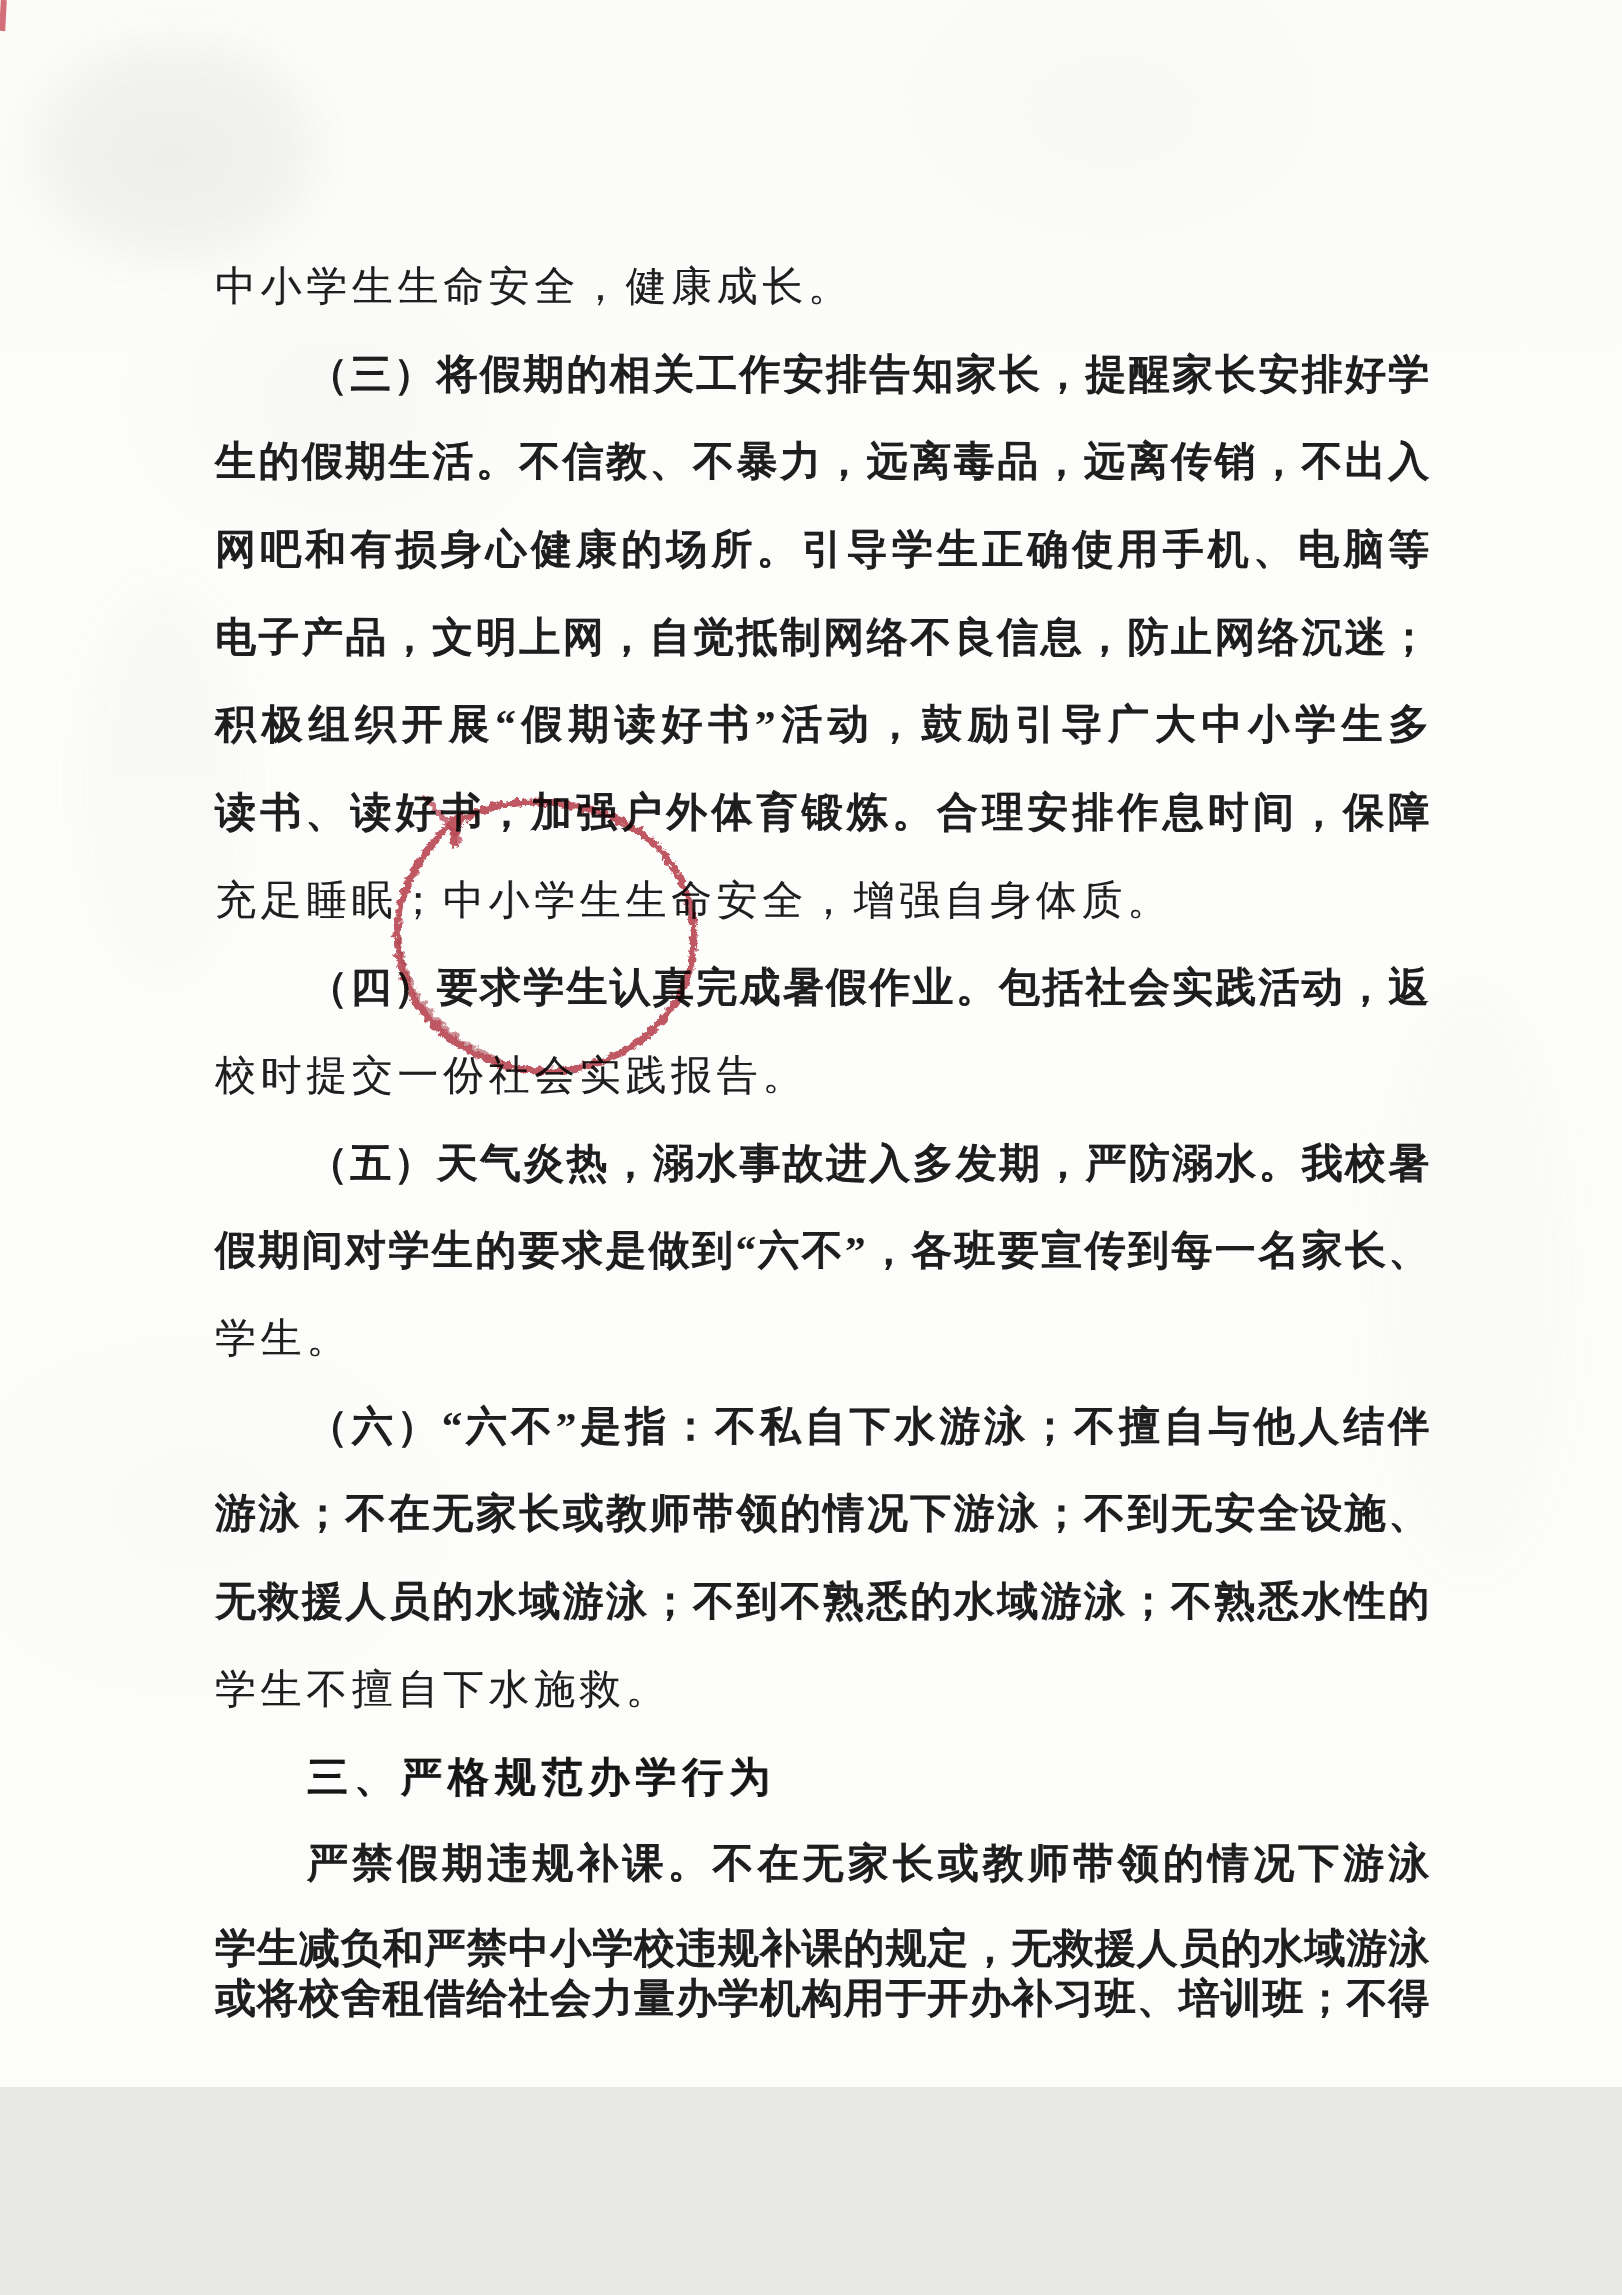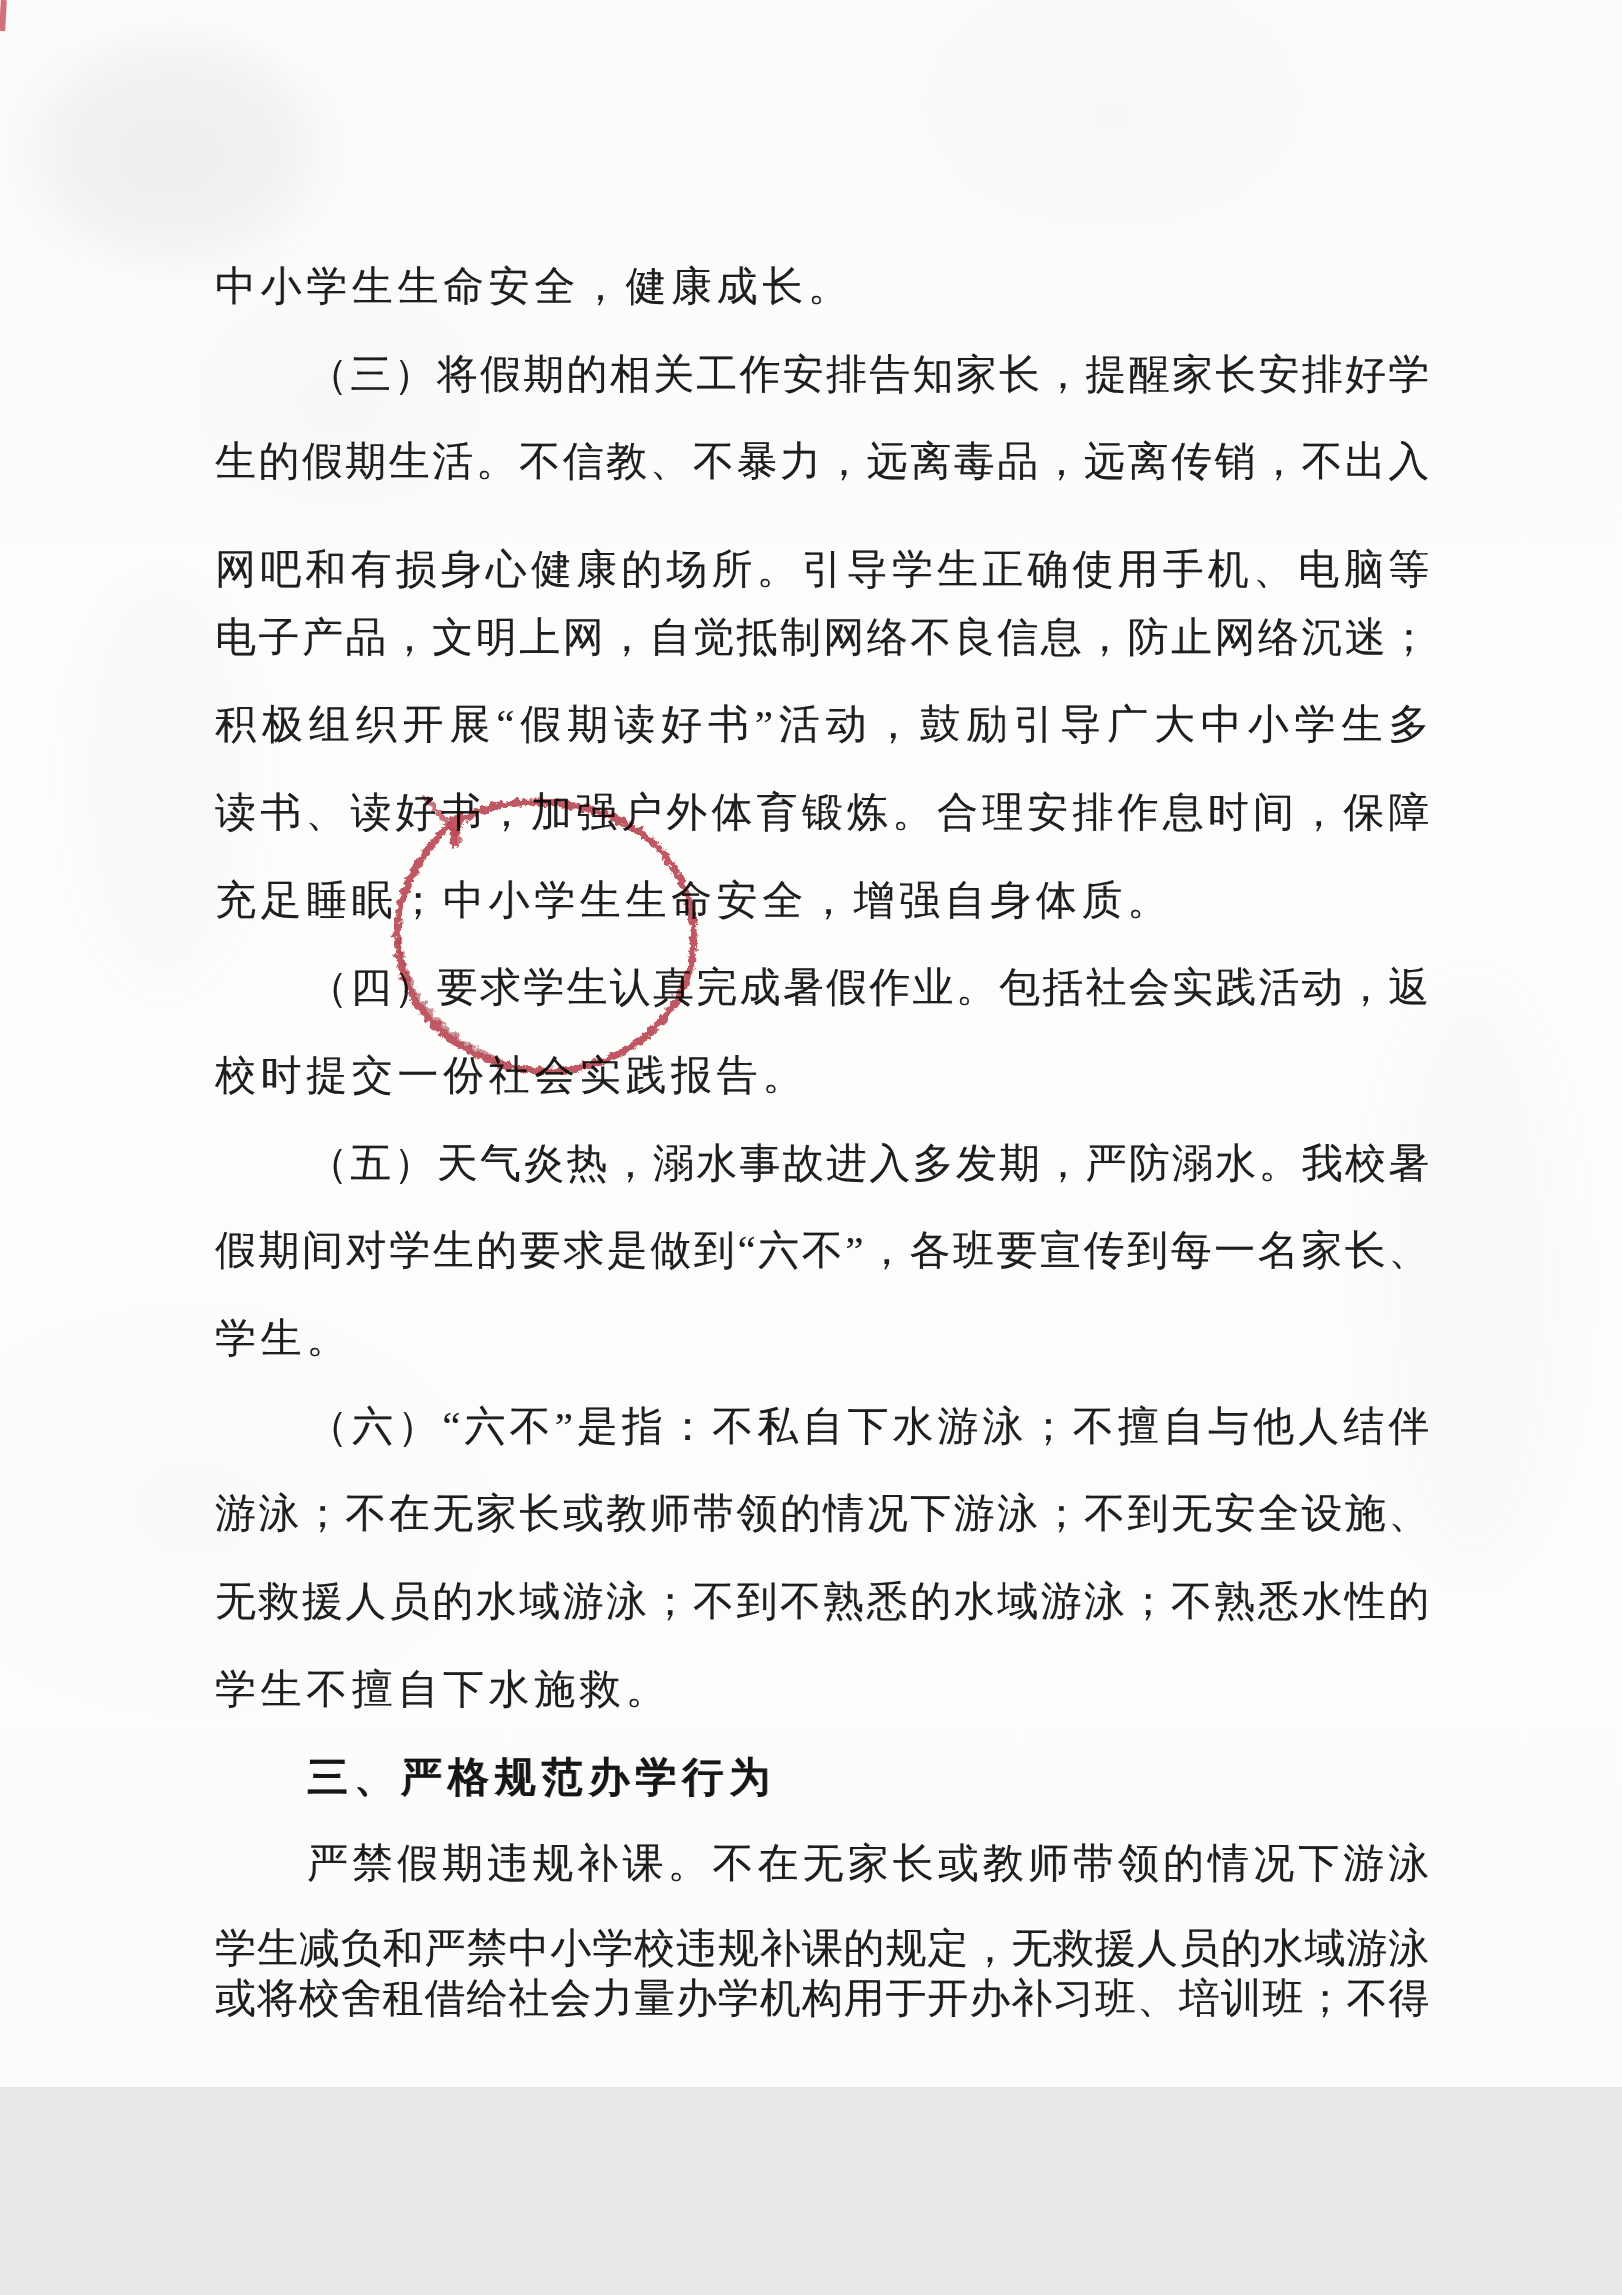--- a/index.html
+++ b/index.html
@@ -54,20 +54,21 @@
     letter-spacing: 4.6px;
     white-space: nowrap;
     text-shadow: 0.3px 0.3px 0.4px rgba(40,40,40,0.35);
   }
   .line.just {
     white-space: normal;
     text-align: justify;
     text-align-last: justify;
     text-justify: inter-character;
     letter-spacing: 0.7px;
+    font-weight: bold;
   }
   .line.indent {
     text-indent: 92px;
   }
   .line.heading {
     font-family: Liberation Sans, sans-serif;
     font-weight: 700;
     letter-spacing: 5.9px;
     color: #161616;
     text-shadow: 0.7px 0.3px 0.5px rgba(30,30,30,0.5);
@@ -101,21 +102,21 @@
 
   <div class="smudge s1"></div>
   <div class="smudge s2"></div>
   <div class="smudge s3"></div>
 
   <div class="corner-mark"></div>
 
   <div class="line" style="top:259px">中小学生生命安全，健康成长。</div>
   <div class="line just indent" style="top:347px">（三）将假期的相关工作安排告知家长，提醒家长安排好学</div>
   <div class="line just" style="top:434px">生的假期生活。不信教、不暴力，远离毒品，远离传销，不出入</div>
-  <div class="line just" style="top:542px">网吧和有损身心健康的场所。引导学生正确使用手机、电脑等</div>
+  <div class="line just" style="top:522px">网吧和有损身心健康的场所。引导学生正确使用手机、电脑等</div>
   <div class="line just" style="top:610px">电子产品，文明上网，自觉抵制网络不良信息，防止网络沉迷；</div>
   <div class="line just" style="top:697px">积极组织开展“假期读好书”活动，鼓励引导广大中小学生多</div>
   <div class="line just" style="top:785px">读书、读好书，加强户外体育锻炼。合理安排作息时间，保障</div>
   <div class="line" style="top:873px">充足睡眠；中小学生生命安全，增强自身体质。</div>
   <div class="line just indent" style="top:960px">（四）要求学生认真完成暑假作业。包括社会实践活动，返</div>
   <div class="line" style="top:1048px">校时提交一份社会实践报告。</div>
   <div class="line just indent" style="top:1136px">（五）天气炎热，溺水事故进入多发期，严防溺水。我校暑</div>
   <div class="line just" style="top:1223px">假期间对学生的要求是做到“六不”，各班要宣传到每一名家长、</div>
   <div class="line" style="top:1311px">学生。</div>
   <div class="line just indent" style="top:1399px">（六）“六不”是指：不私自下水游泳；不擅自与他人结伴</div>

